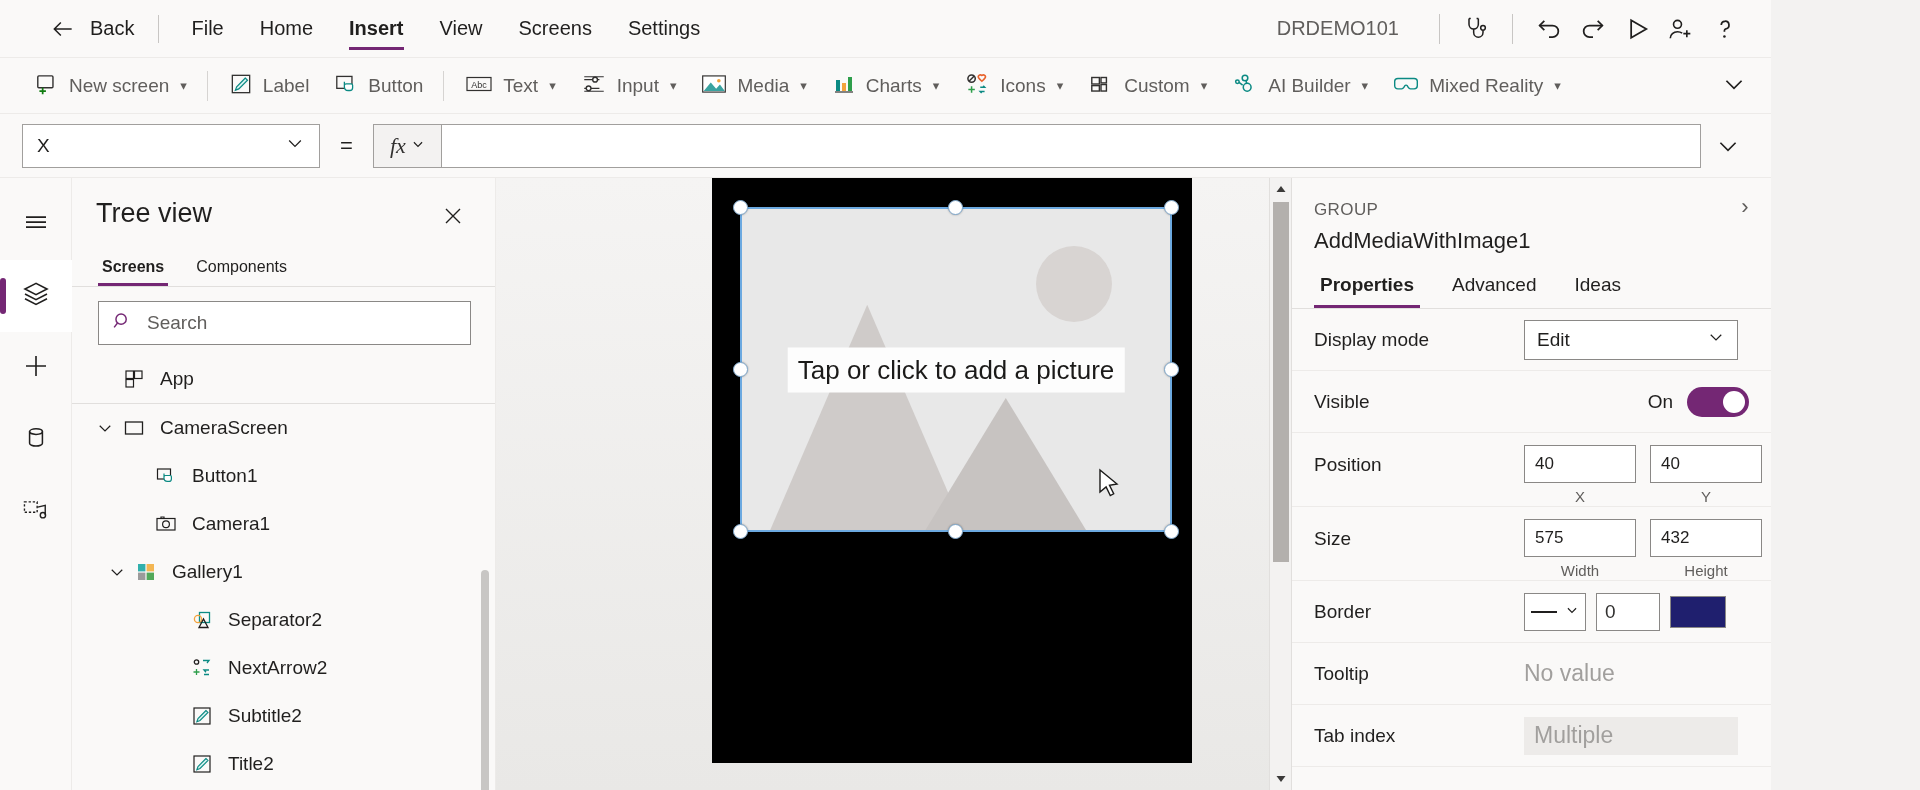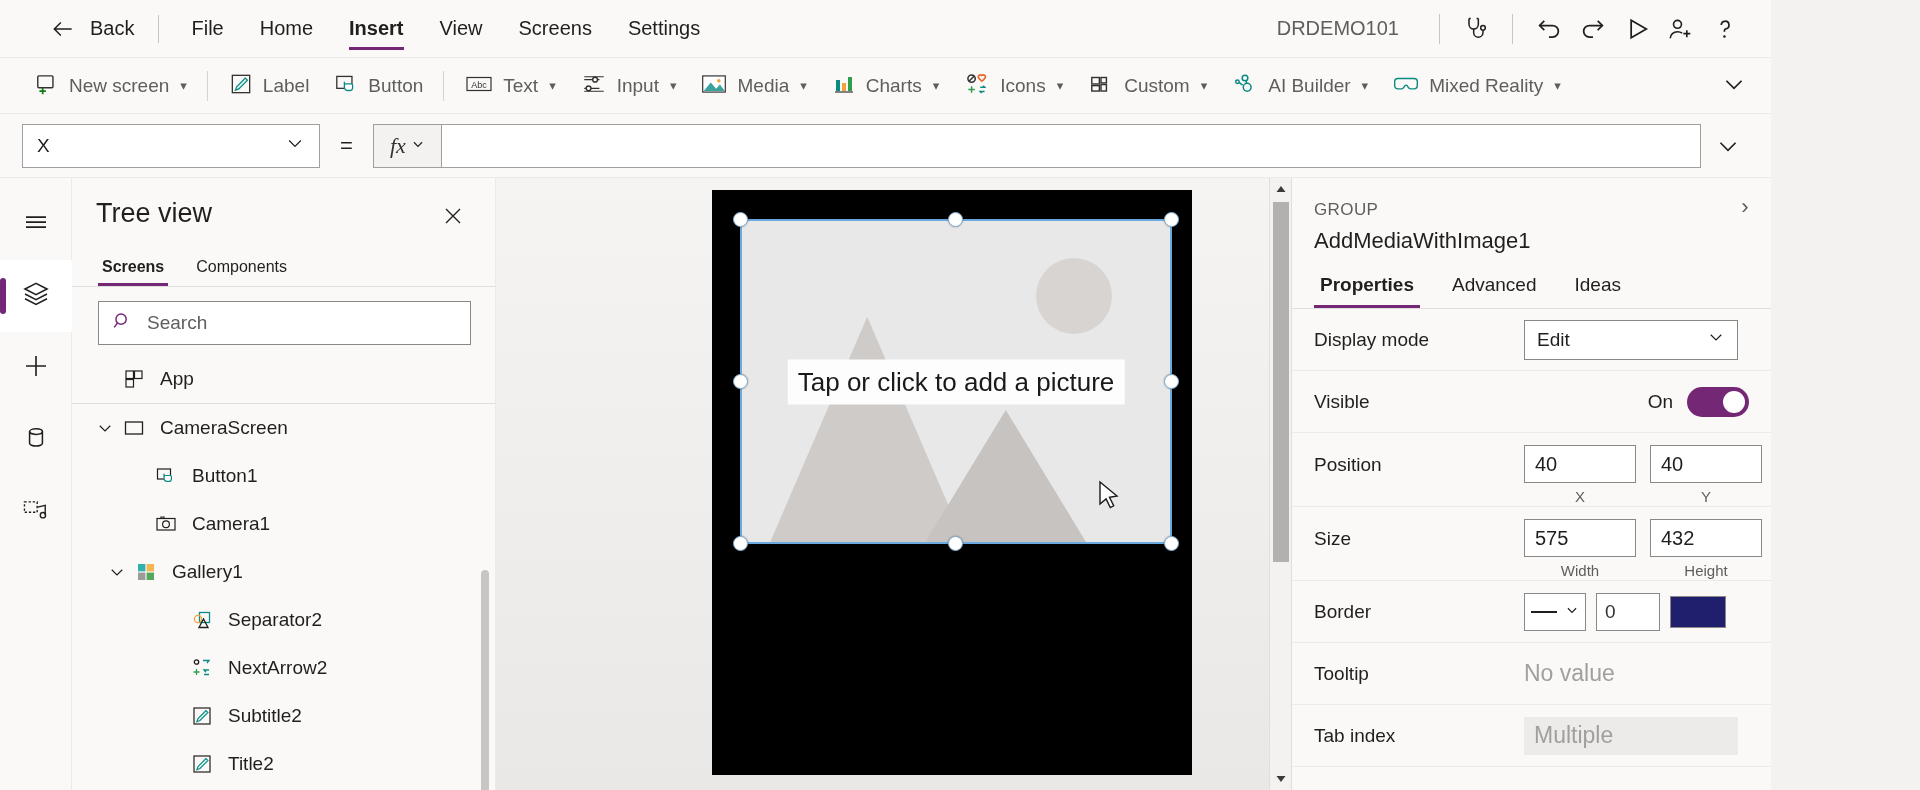--- a/index.html
+++ b/index.html
@@ -134,21 +134,21 @@
   .tnode-sep { height:1px; background:#e1dfdd; margin-left:0; }
   .tree-scroll {
     position:absolute; right:6px; top:0; width:8px; bottom:0;
   }
   .tree-scroll .thumb { position:absolute; left:0; width:8px; background:#c8c6c4; border-radius:4px; }
 
   
   .canvas-area { flex:1; position:relative; background:#f3f2f1; overflow:hidden;
     background:linear-gradient(180deg,#f5f4f3 0%,#e9e8e6 100%); }
   .phone {
-    position:absolute; left:216px; top:0; width:480px; height:585px; background:#000;margin-top:12px;
+    position:absolute; left:216px; top:0; width:480px; height:585px; background:#000;
   }
   .ph-inner { position:absolute; inset:0; }
   .img-placeholder {
     position:absolute; left:28px; top:29px; width:432px; height:325px;
     background:#e8e8e8; overflow:hidden;
   }
   .mountain { position:absolute; left:6%; bottom:-10%; width:74%; height:82%; }
   .sun { position:absolute; right:14%; top:12%; width:76px; height:76px; border-radius:50%; background:#d8d4d2; }
   .tap-label {
     position:absolute; left:50%; top:50%; transform:translate(-50%,-50%);
@@ -193,21 +193,21 @@
   }
   .toggle-wrap { display:flex; align-items:center; gap:14px; margin-left:auto; }
   .toggle-state { font-size:19px; color:#201f1e; }
   .toggle {
     width:62px; height:30px; border-radius:16px; background:#742774; position:relative; cursor:pointer;
   }
   .toggle .knob { position:absolute; right:4px; top:4px; width:22px; height:22px; border-radius:50%; background:#fff; }
   .numpair { display:flex; gap:14px; }
   .numbox {
     width:112px; height:38px; background:#fff; border:1px solid #8a8886;
-    font-size:20px; color:#201f1e; padding:0 10px; display:flex; align-items:center;
+    font-size:17px; color:#201f1e; padding:0 10px; display:flex; align-items:center;
   }
   .numcol { display:flex; flex-direction:column; align-items:center; }
   .numcap { font-size:15px; color:#605e5c; margin-top:5px; }
   .linesel {
     width:62px; height:38px; background:#fff; border:1px solid #8a8886;
     display:flex; align-items:center; justify-content:space-between; padding:0 6px; cursor:pointer;
   }
   .line-dash { width:26px; height:2px; background:#201f1e; }
   .smallnum { width:64px; height:38px; background:#fff; border:1px solid #8a8886; font-size:19px; padding:0 8px; display:flex; align-items:center; }
   .swatch { width:56px; height:32px; background:#1f1f6e; border:1px solid #8a8886; cursor:pointer; }

